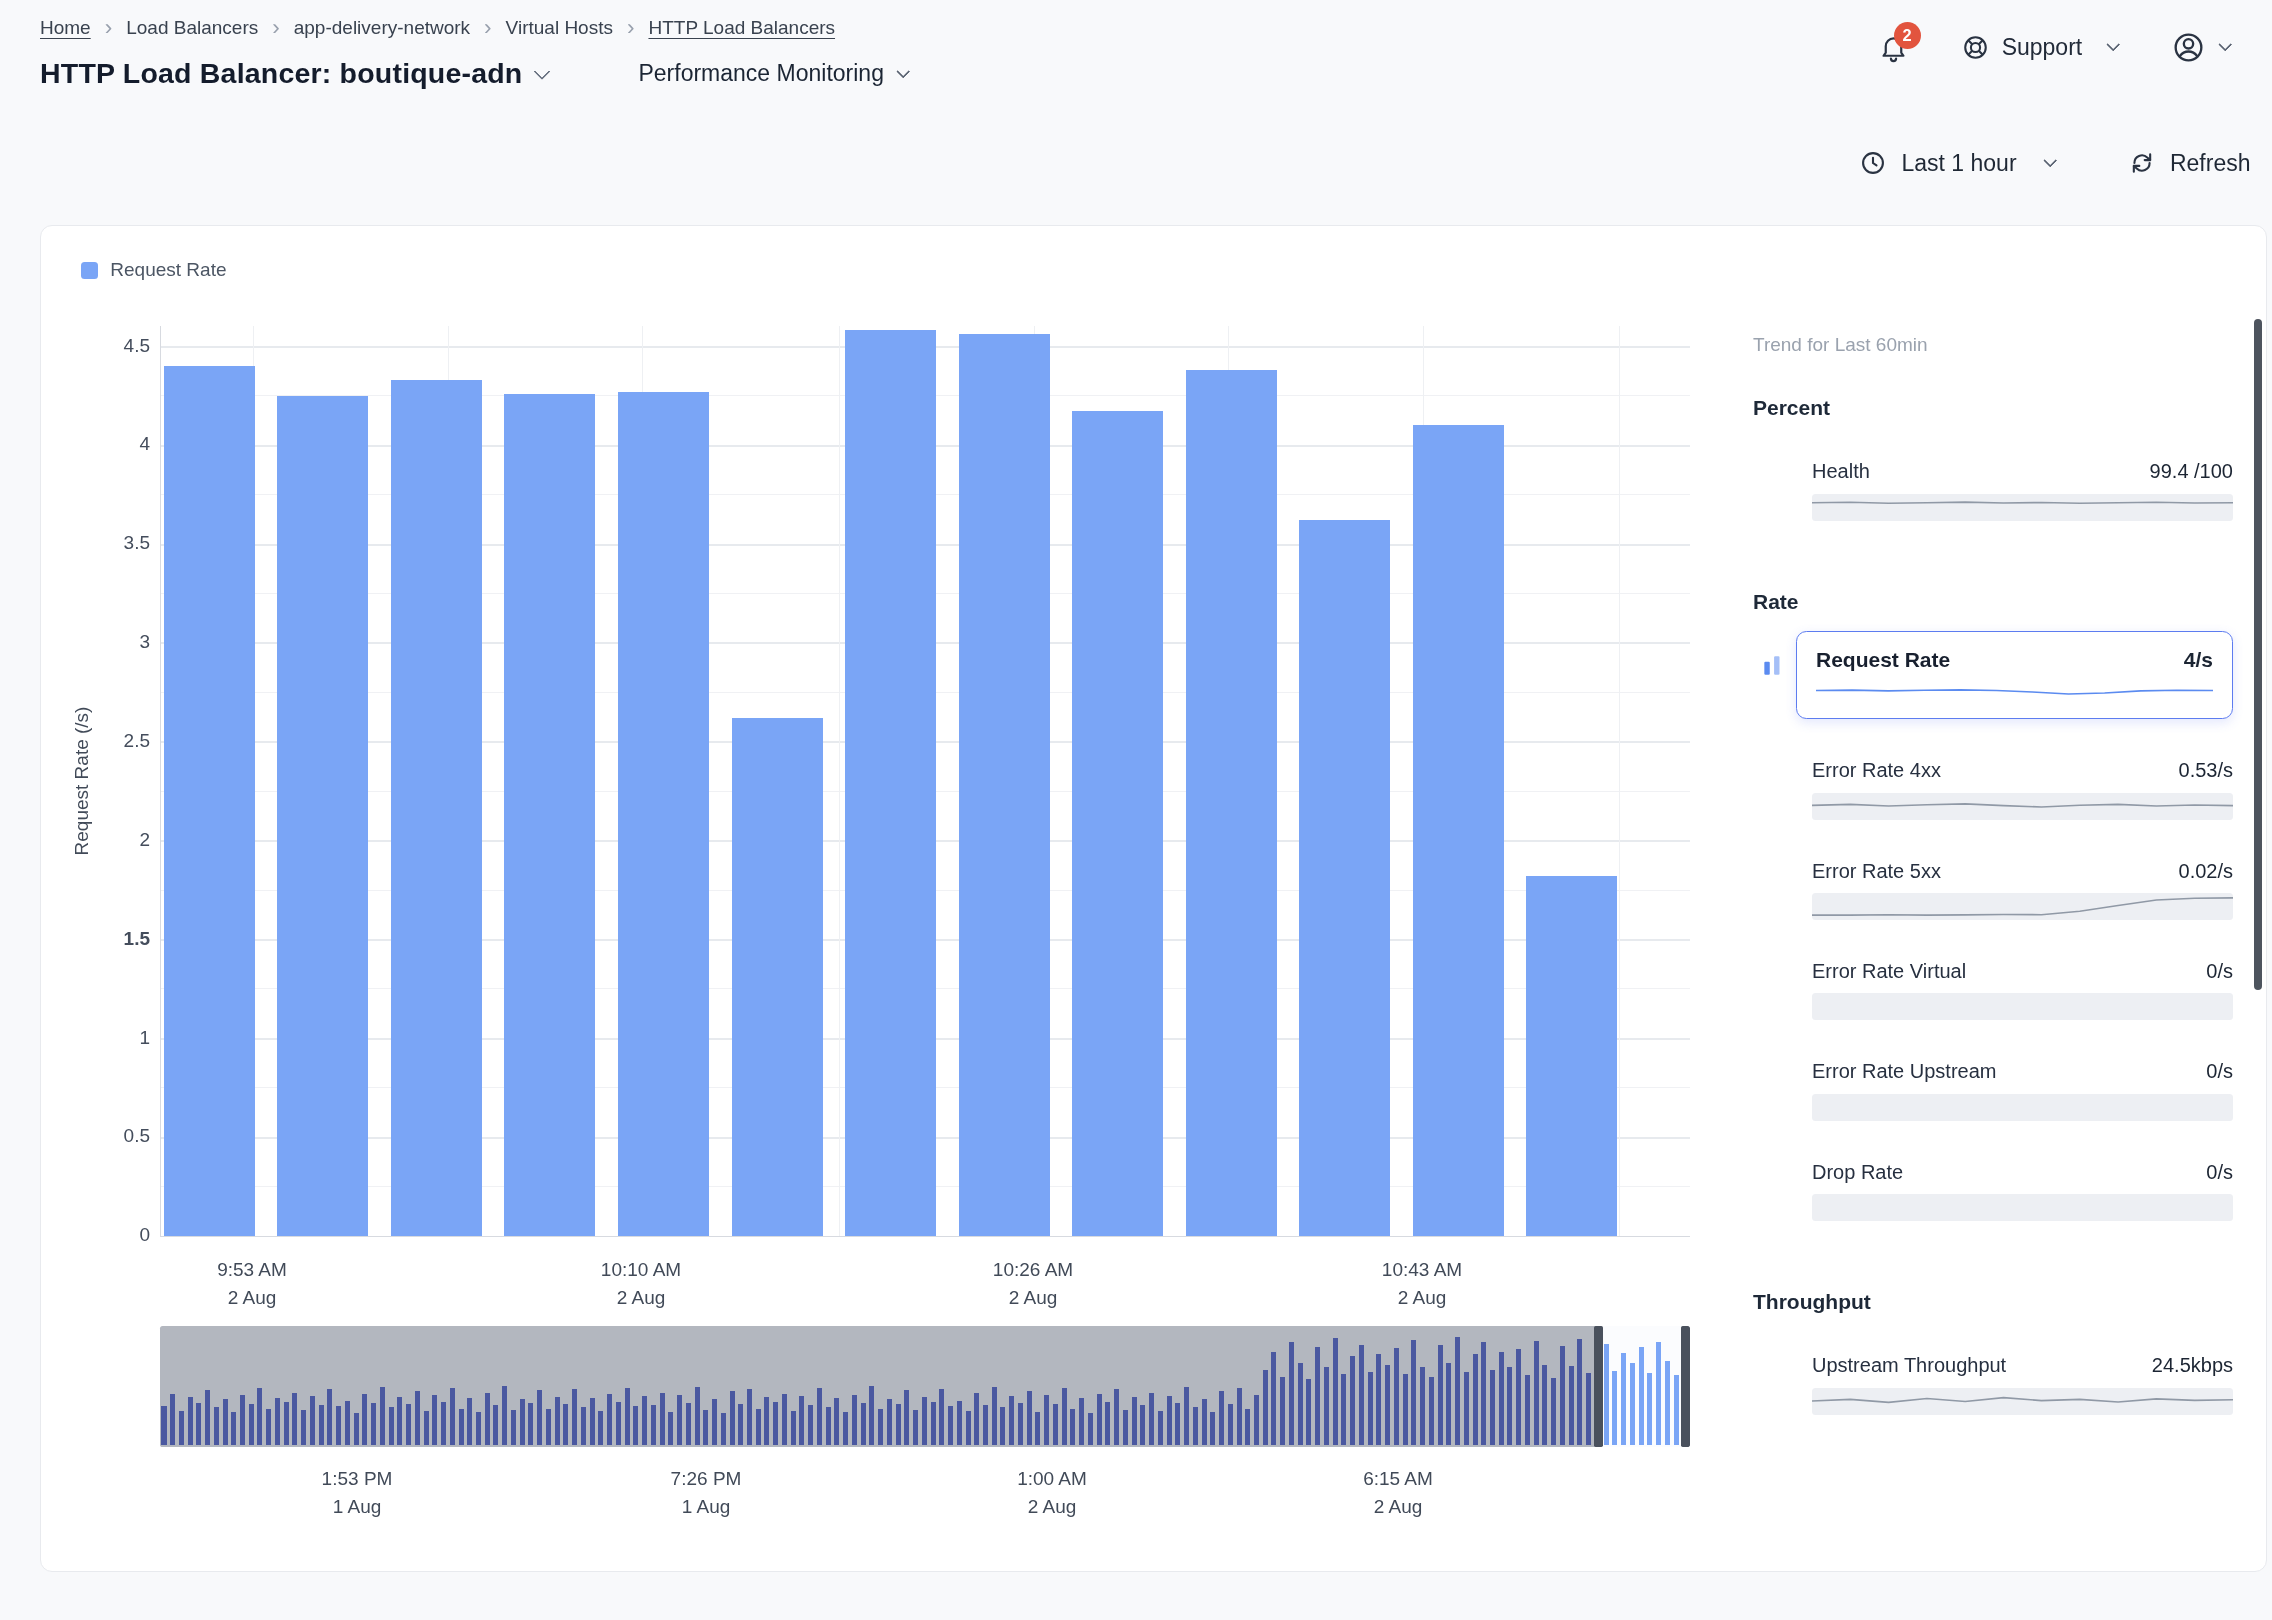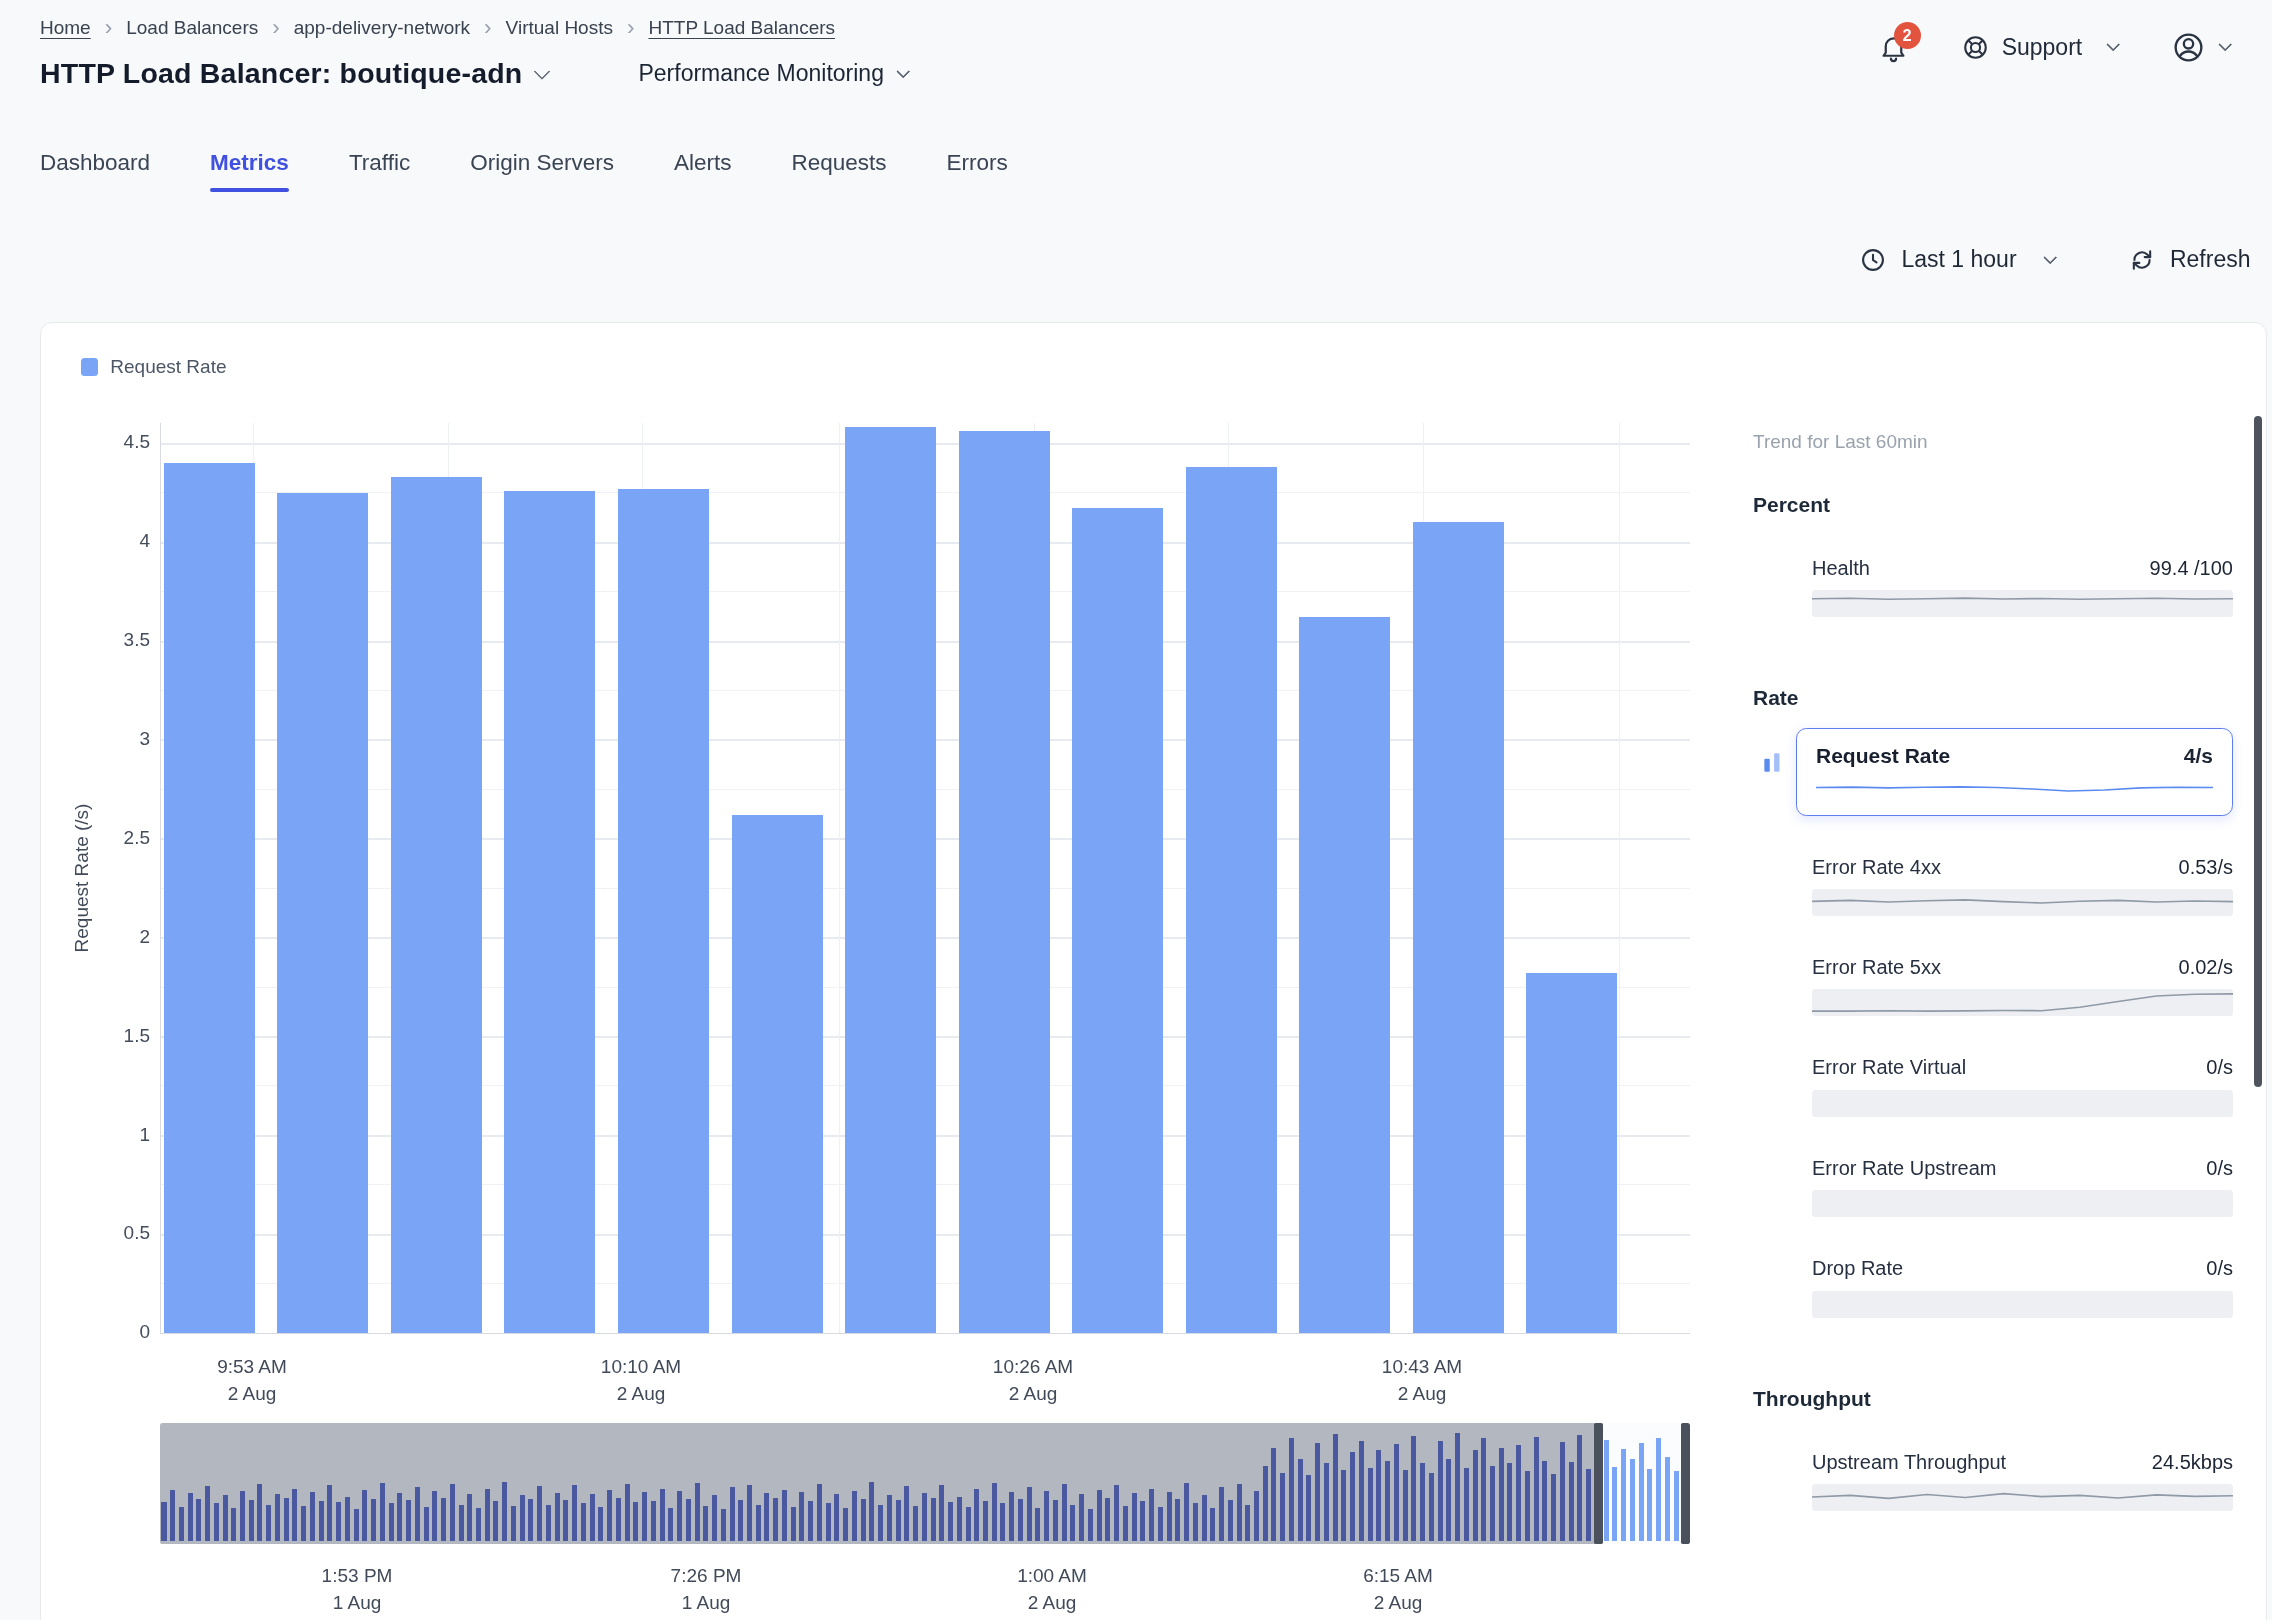--- a/index.html
+++ b/index.html
@@ -120,29 +120,20 @@
     <div class="page-title">
       <span>HTTP Load Balancer: boutique-adn</span>
       <span class="chev big"></span>
     </div>
     <div class="view-select">
       <span>Performance Monitoring</span>
       <span class="chev"></span>
     </div>
   </div>
 
-  <div class="tabs" id="tabs">
-      <div class="tab">Dashboard</div>
-      <div class="tab active">Metrics</div>
-      <div class="tab">Traffic</div>
-      <div class="tab">Origin Servers</div>
-      <div class="tab">Alerts</div>
-      <div class="tab">Requests</div>
-      <div class="tab">Errors</div>
-    </div>
 </div>
 
 <div class="controls">
   <div class="ctrl">
     <svg class="icon-svg" width="28" height="28" viewBox="0 0 24 24" fill="none" stroke="#2a3342" stroke-width="1.8" stroke-linecap="round">
       <circle cx="12" cy="12" r="8.5"></circle>
         <path d="M12 7.5V12l3 2"></path>
     </svg>
     <span>Last 1 hour</span>
     <span class="chev"></span>
@@ -162,21 +153,21 @@
   <div class="legend">
     <span class="legend-swatch"></span>
     <span>Request Rate</span>
   </div>
 
   <div class="ylab">Request Rate (/s)</div>
   <div id="yticks">
       <div class="ytick" style="top: 898px;">0</div>
       <div class="ytick" style="top: 799px;">0.5</div>
       <div class="ytick" style="top: 701px;">1</div>
-      <div class="ytick" style="top: 602px;">1.5</div>
+      <div class="ytick" style="top: 602px; font-weight: bold;">1.5</div>
       <div class="ytick" style="top: 503px;">2</div>
       <div class="ytick" style="top: 404px;">2.5</div>
       <div class="ytick" style="top: 305px;">3</div>
       <div class="ytick" style="top: 206px;">3.5</div>
       <div class="ytick" style="top: 107px;">4</div>
       <div class="ytick" style="top: 8.5px;">4.5</div>
     </div>
   <div id="plot">
       <div class="hgrid" style="top: 860px;"></div>
       <div class="hgrid major" style="top: 811px;"></div>

